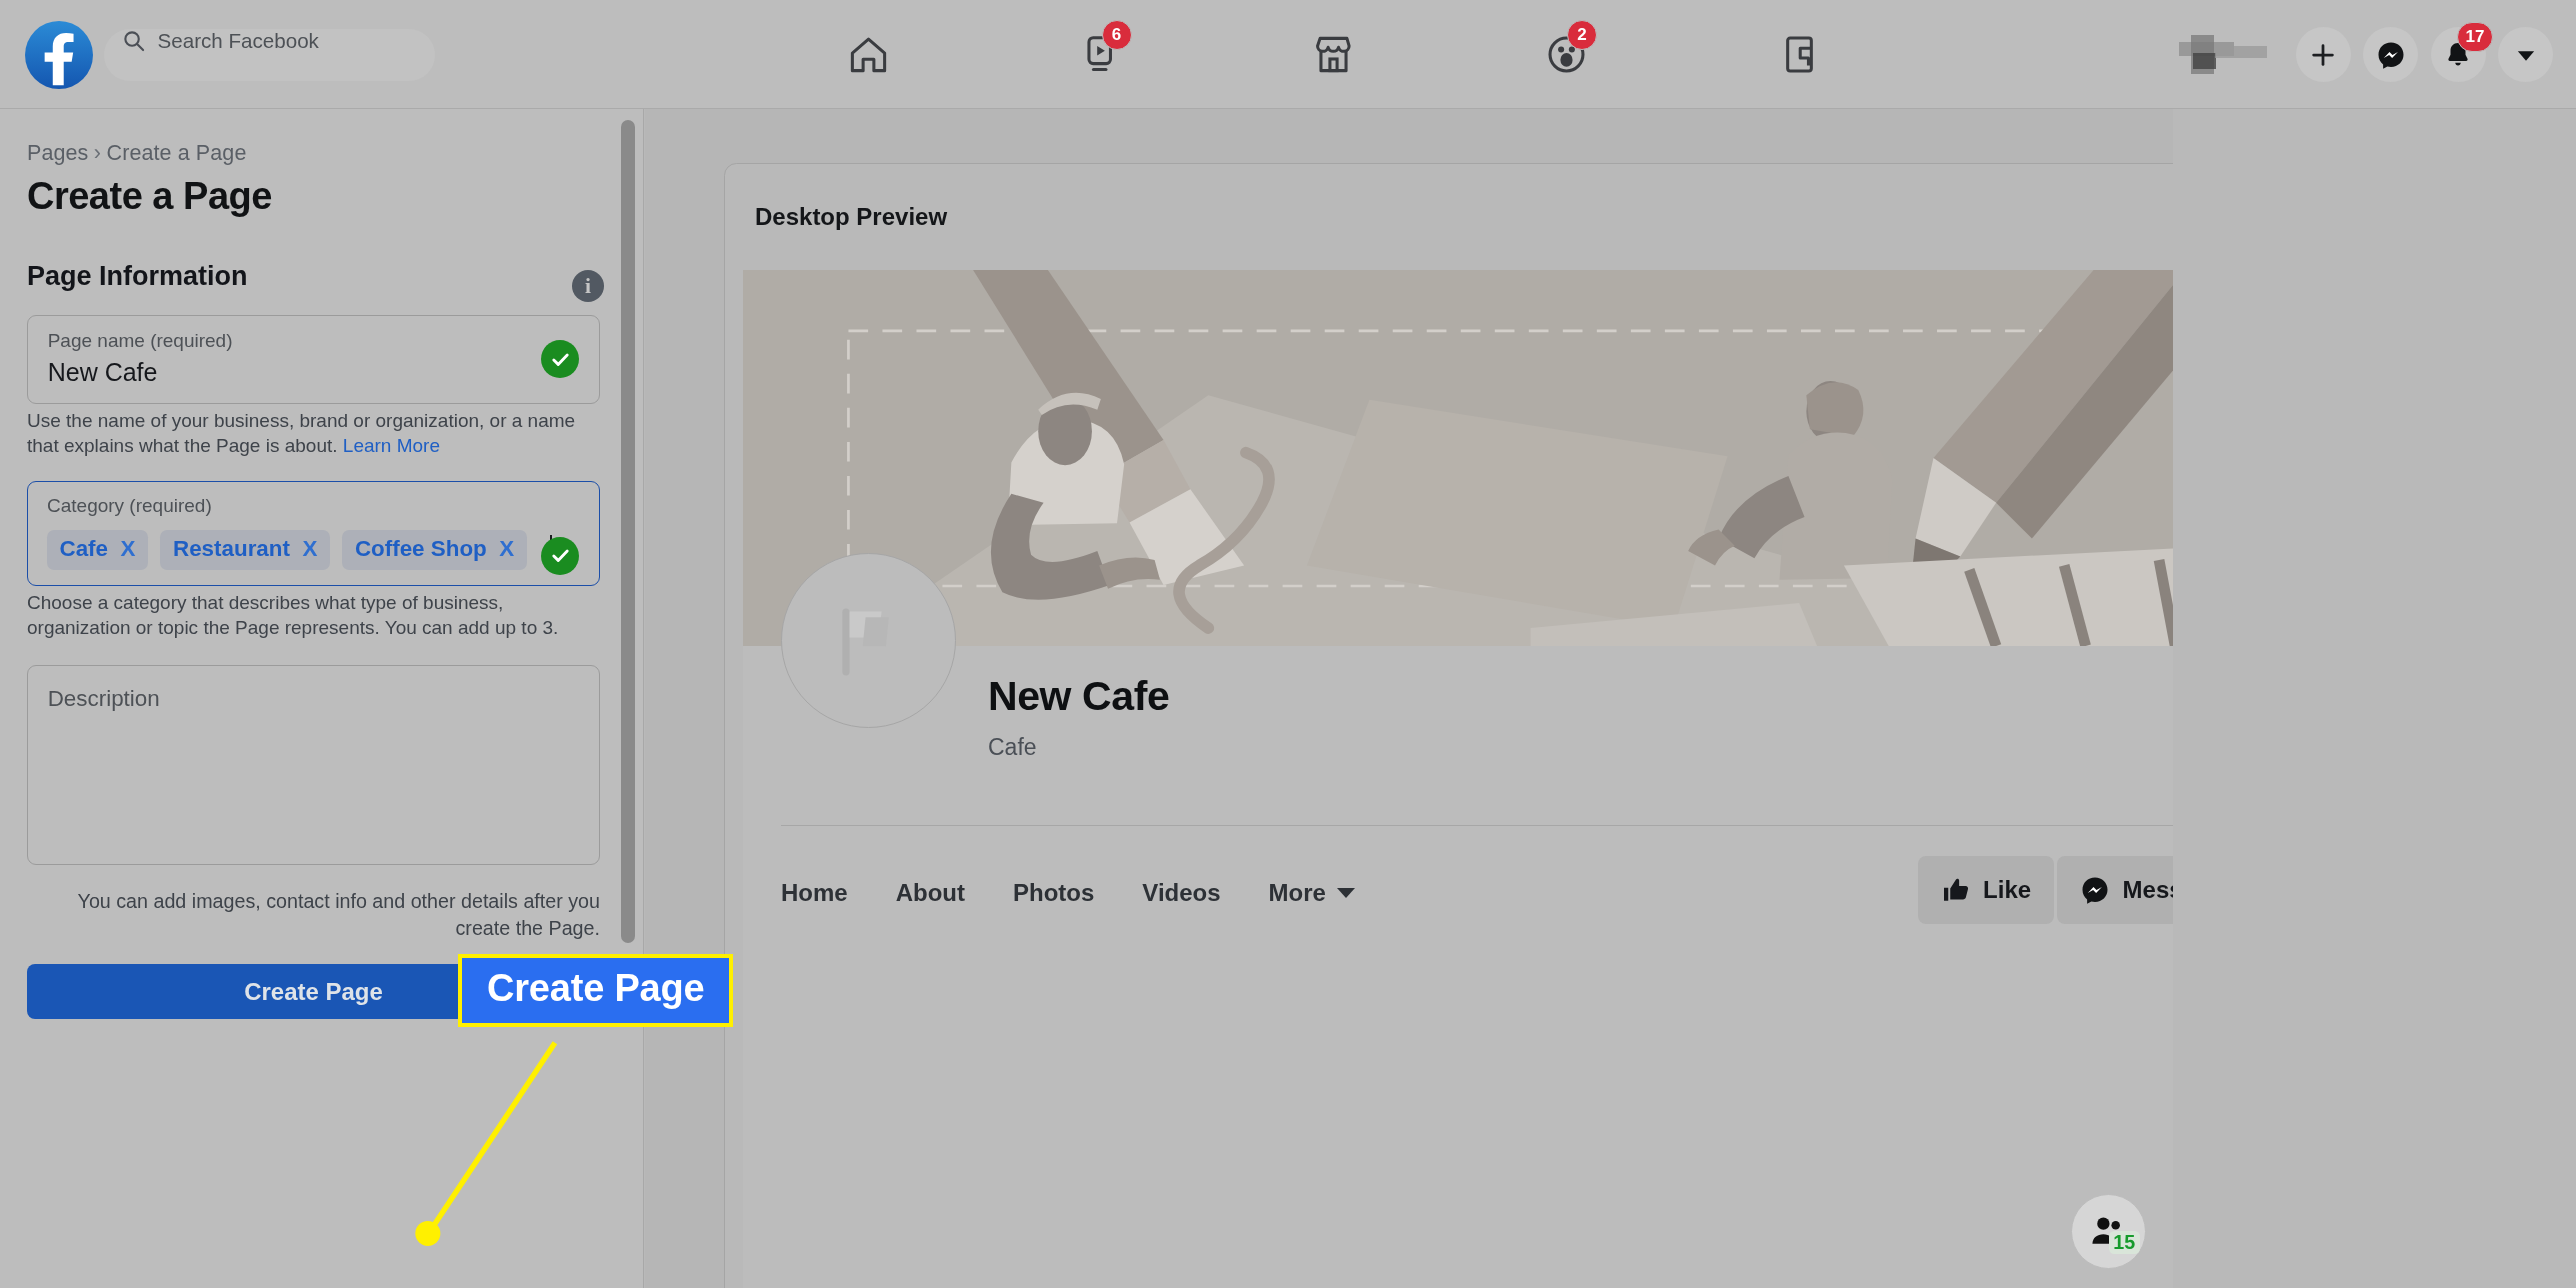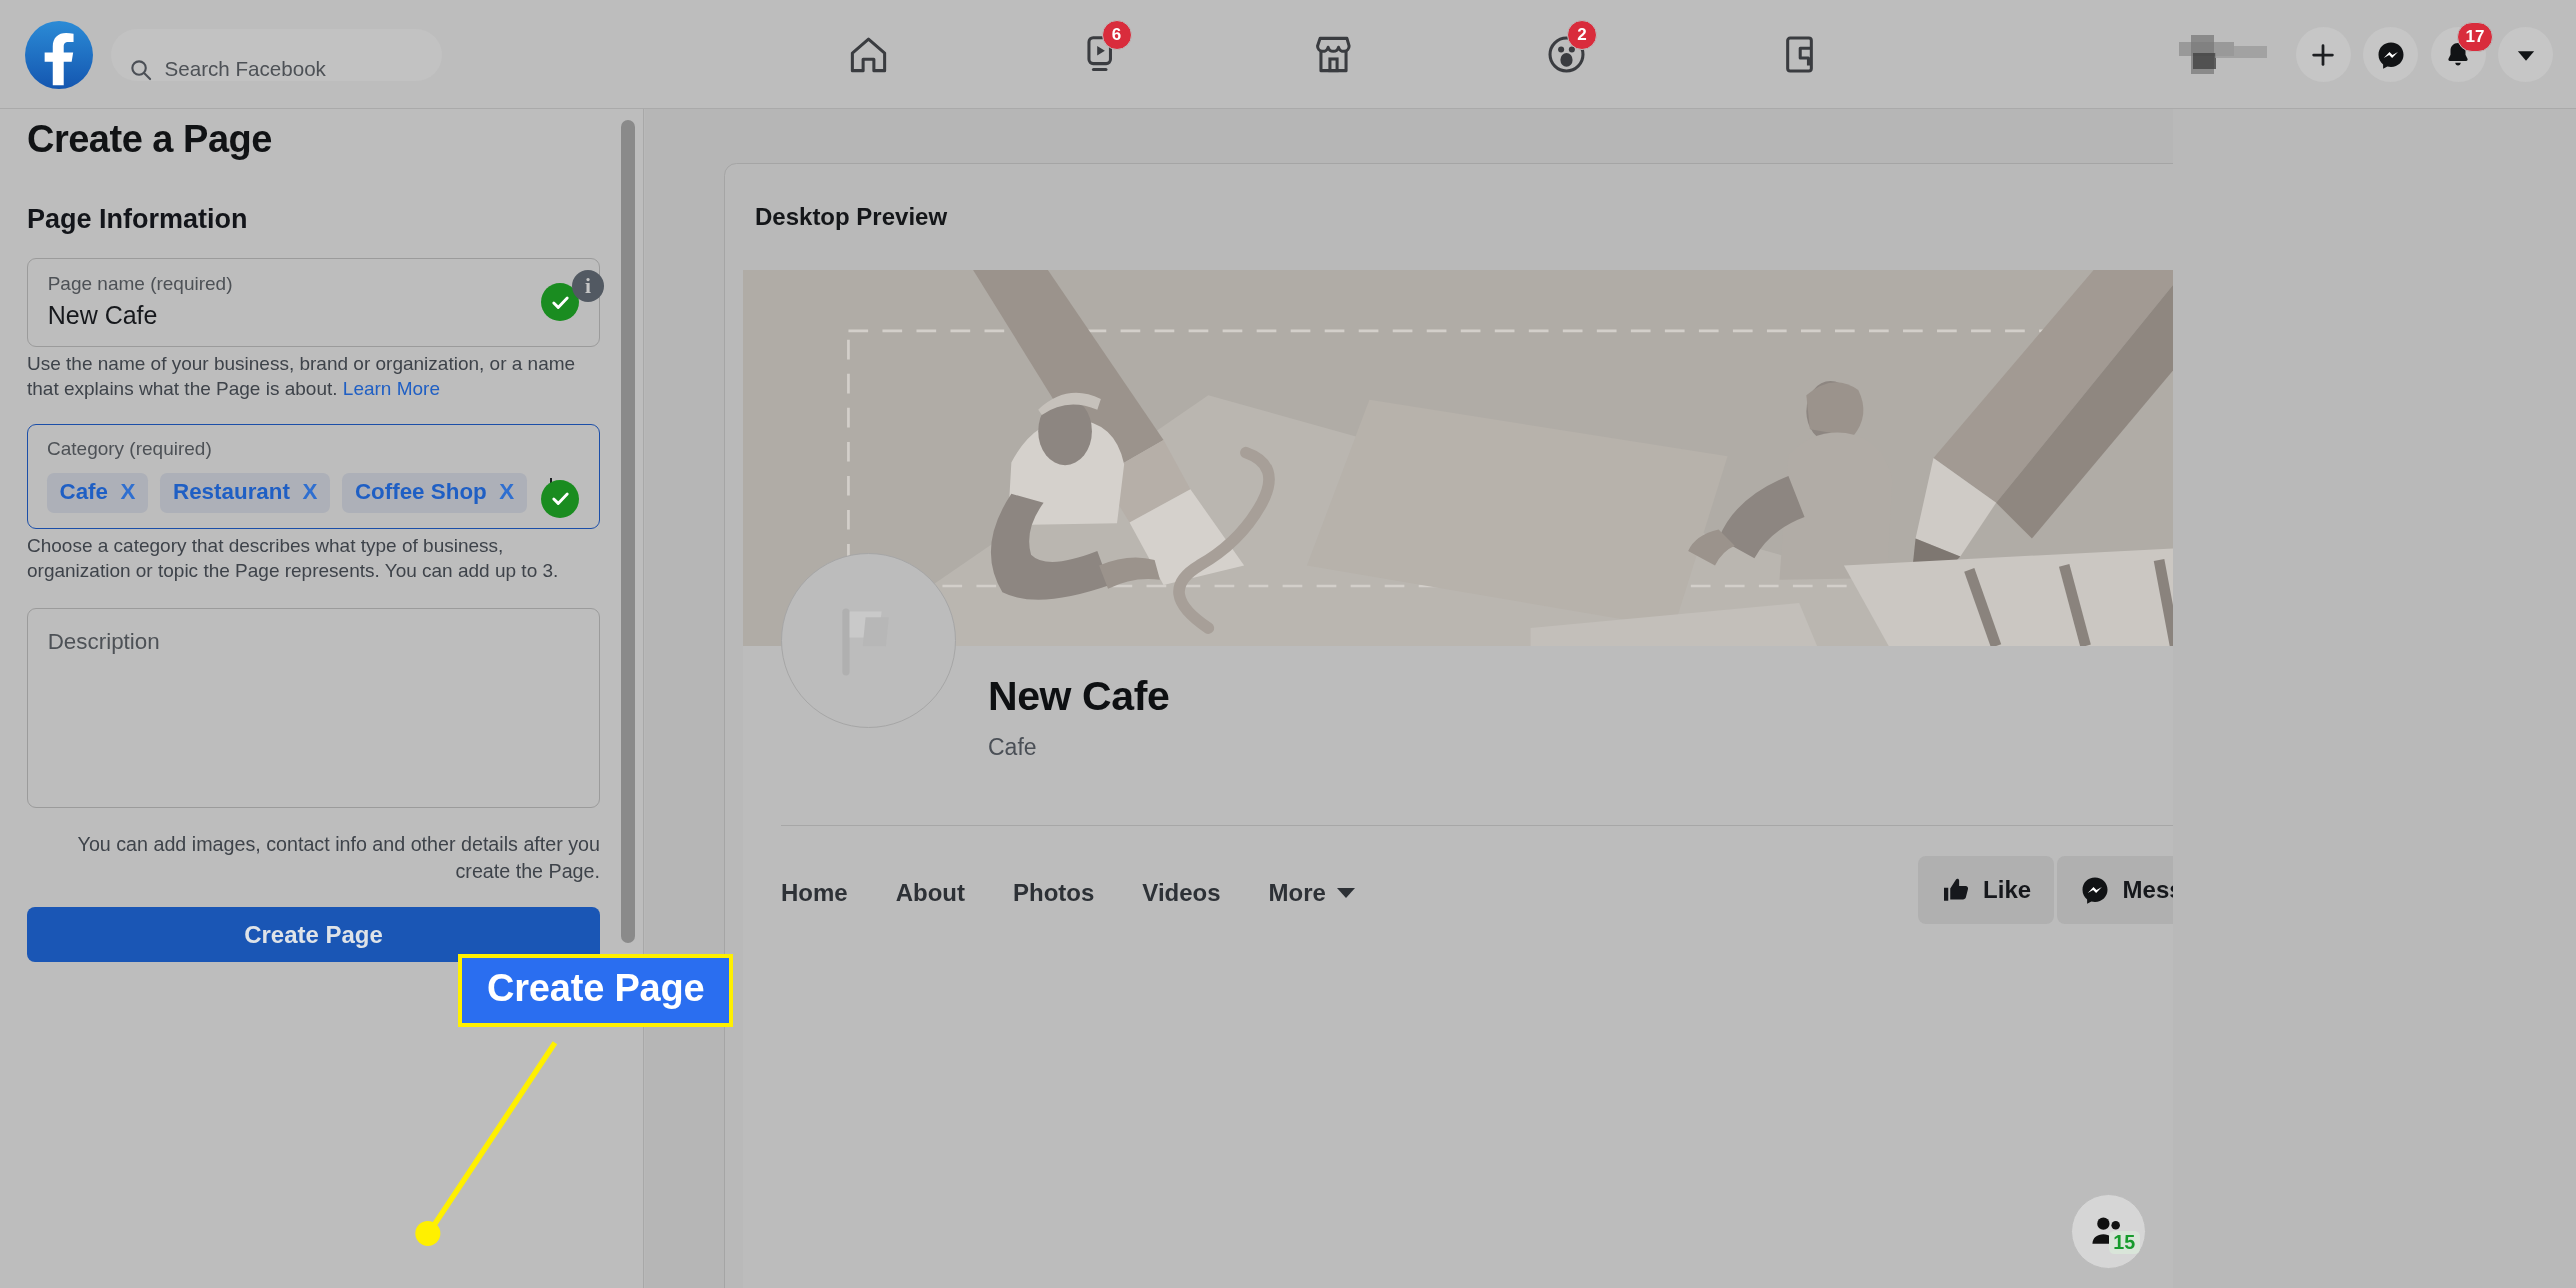--- a/index.html
+++ b/index.html
@@ -21,24 +21,24 @@
   }
   .fb-logo {
     position: absolute; left: 25px; top: 20.6px;
     width: 68px; height: 68px; border-radius: 50%;
     background: linear-gradient(180deg,#2b8bd6 0%,#1456b0 100%);
     display: flex; align-items: center; justify-content: center;
   }
   .fb-logo svg { width: 68px; height: 68px; display:block; }
 
   .search-pill {
-    position: absolute; left: 111px; top: 29px;
+    position: absolute; left: 104px; top: 29px;
     width: 331px; height: 52px; border-radius: 26px;
     background: #c2c2c2;
-    display: flex; align-items: flex-end; gap: 12.5px;
+    display: flex; align-items: flex-start; gap: 12.5px;
     padding: 0 18px;
   }
   .search-pill .sicon { width: 23px; height: 23px; flex: none; color:#4b4f56; }
   .search-pill .stext { font-size: 20.6px; color: #4d5156; white-space: nowrap; }
 
   .nav-center {
     position: absolute; left: 752px; top: 0;
     width: 1164px; height: 109px;
     display: flex; align-items: center; justify-content: space-around;
   }
@@ -383,20 +383,23 @@
       <svg viewBox="0 0 24 24">
         <path fill="#111315" d="M5.5 9h13L12 16.5z"></path>
       </svg>
     </div>
   </div>
 </div>
 
 <div class="sidebar">
   <div class="sb-inner">
 
+    <div class="breadcrumb">
+      <span>Pages</span><span class="sep">›</span><span>Create a Page</span>
+    </div>
 
     <div class="page-title">Create a Page</div>
 
     <div class="section-head">Page Information</div>
 
     <div class="field">
       <div class="field-label">Page name (required)</div>
       <div class="field-value">New Cafe</div>
       <div class="check">
         <svg viewBox="0 0 24 24" fill="none" stroke="currentColor" stroke-width="3">

